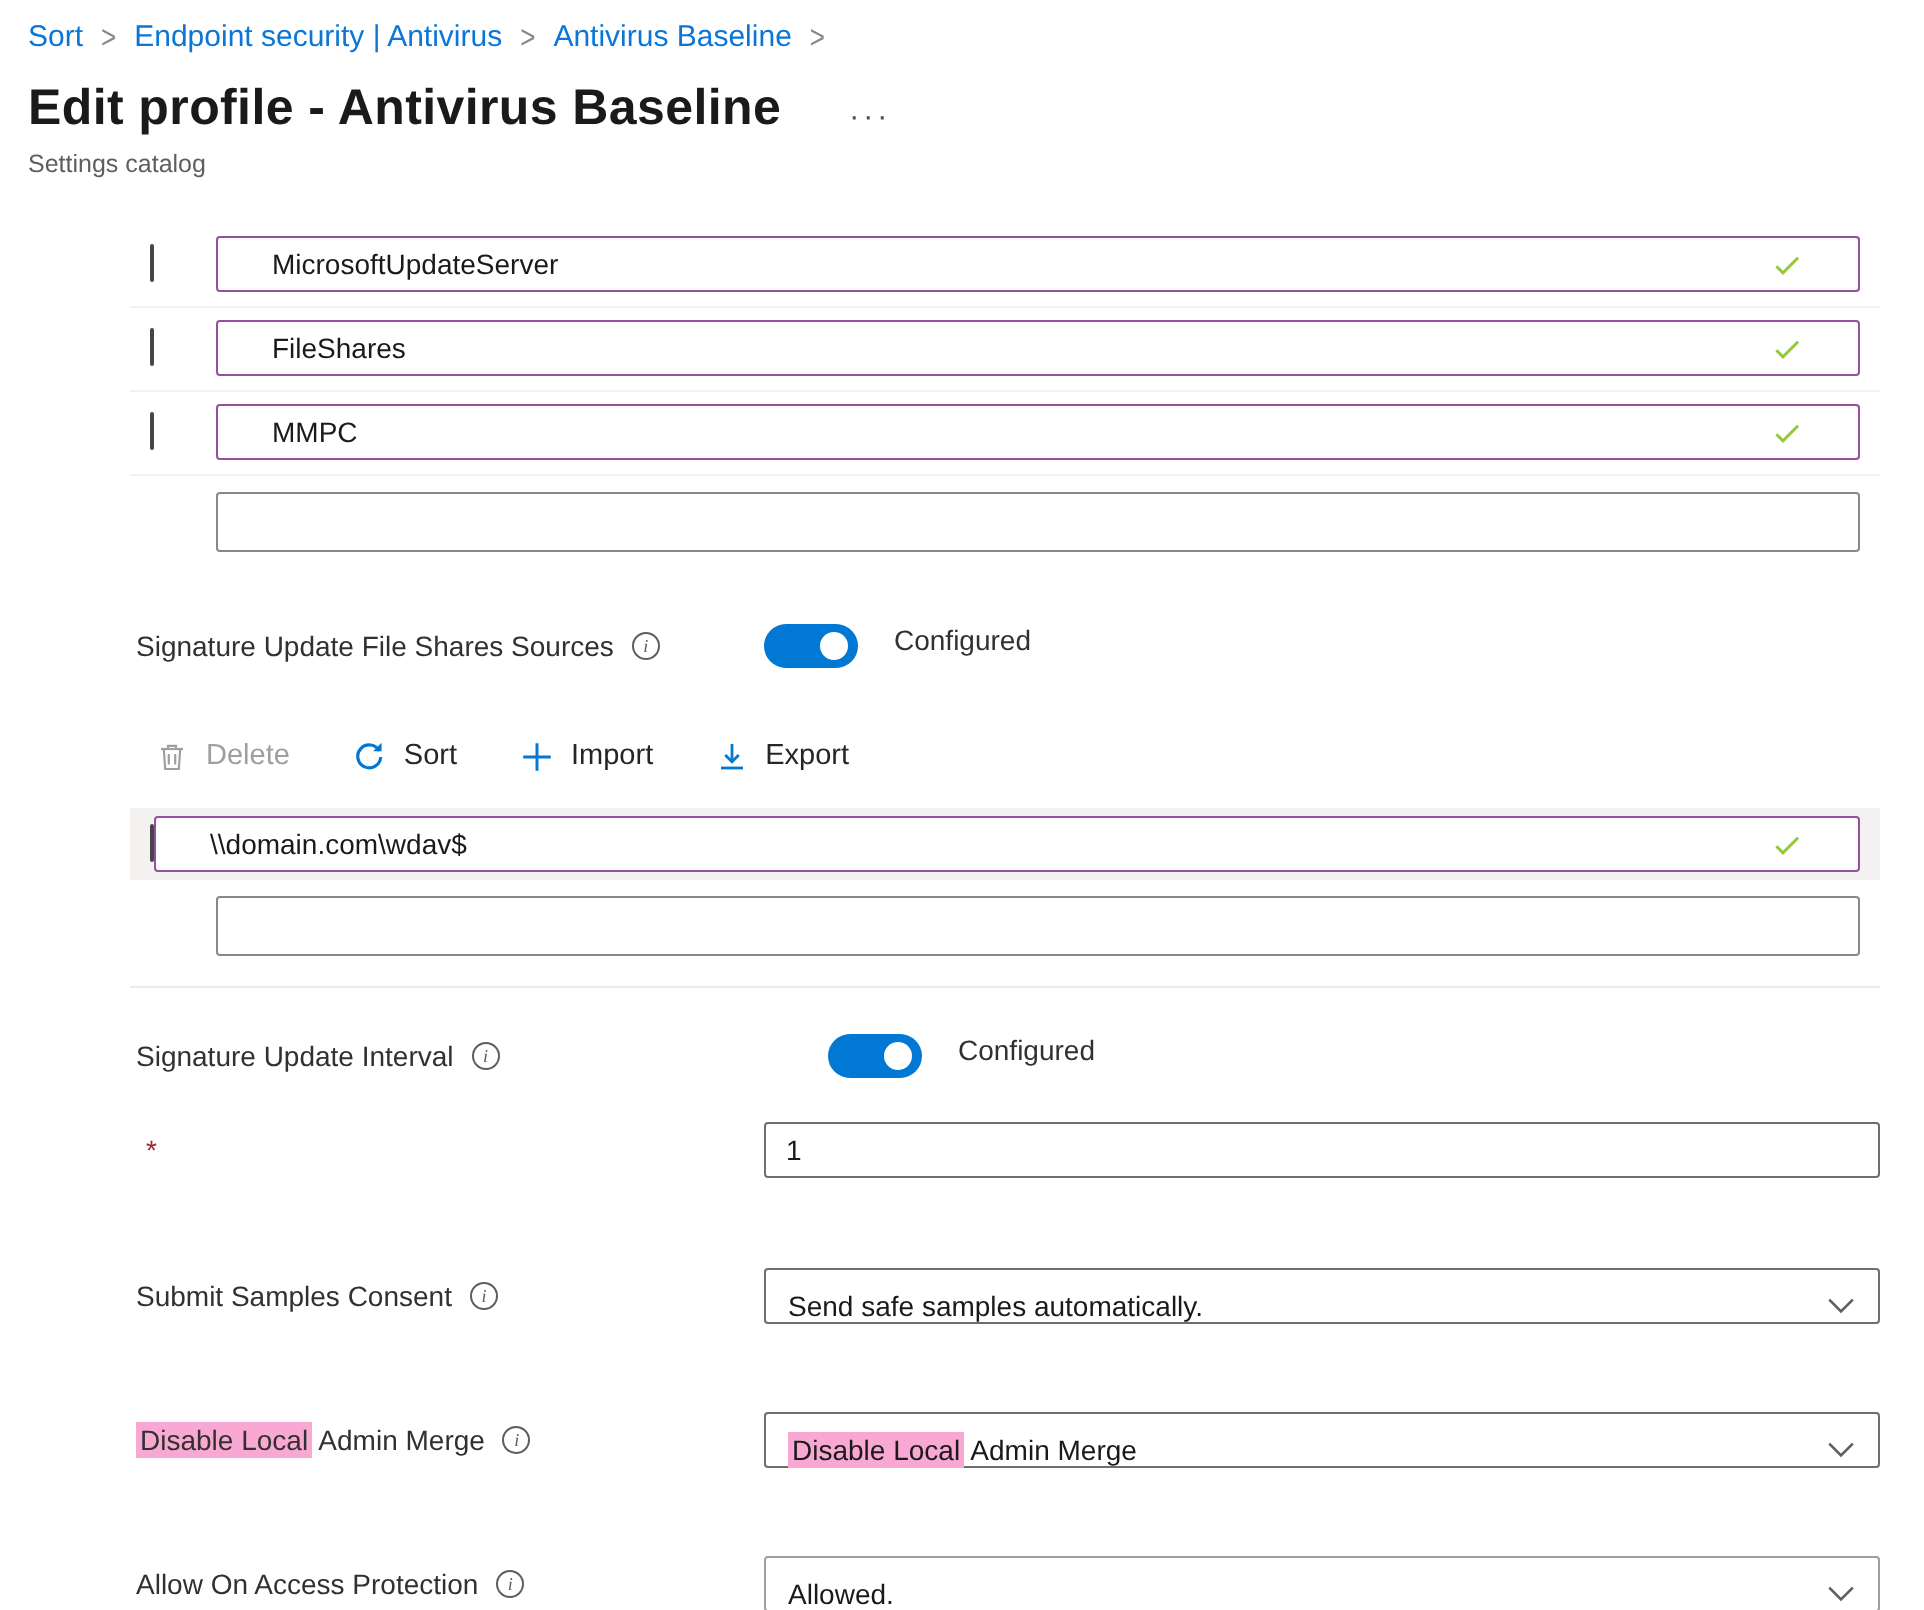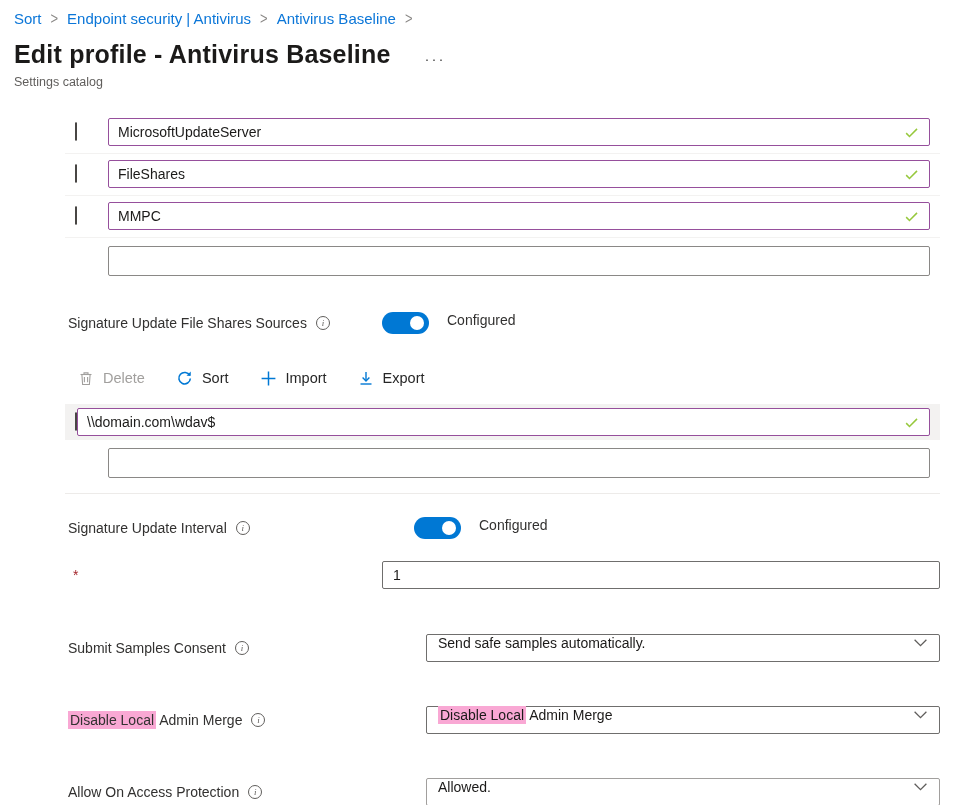--- a/index.html
+++ b/index.html
@@ -20,21 +20,21 @@
 
   
   .content { margin:23px 22px 0 65px; }
 
   .member-row { display:flex; align-items:center; padding:6px 0 7px 0; border-bottom:1px solid #f3f2f1; }
   .member-row .cbwrap { width:22px; margin:0 11px 0 10px; flex:none; }
   .checkbox { width:20px; height:20px; border:1px solid #484644; border-radius:2px; background:#fff; cursor:pointer; }
   .ghost { visibility:hidden; }
   .textbox {
     flex:1; height:28px; border:1px solid #964f9c; border-radius:2px; background:#fff;
-    display:flex; align-items:center; padding:0 9px; font-size:14px; color:#1b1a19;
+    display:flex; align-items:center; padding:0 27px; font-size:14px; color:#1b1a19;
     margin-right:10px; cursor:text;
   }
   .textbox .val { flex:1; white-space:nowrap; overflow:hidden; }
   .textbox.empty { border-color:#8a8886; height:30px; }
   .check-icon { flex:none; margin-left:8px; display:flex; }
 
   .toggle-row { display:grid; grid-template-columns:317px auto; align-items:center; margin-top:29px; }
   .label-cell { display:flex; align-items:center; gap:9px; font-size:14px; color:#323130; padding-left:3px; }
   .info-icon {
     width:14px; height:14px; border:1px solid #605e5c; border-radius:50%;
@@ -57,22 +57,22 @@
 
   .section-sep { border:none; border-top:1px solid #edebe9; margin-top:15px; }
 
   .field-row { display:grid; grid-template-columns:317px 1fr; align-items:center; }
   .field-input {
     height:28px; border:1px solid #6f6e6d; border-radius:2px; background:#fff;
     display:flex; align-items:center; padding:0 10px; font-size:14px; color:#1b1a19; cursor:text;
   }
   .dropdown {
     height:28px; border:1px solid #6f6e6d; border-radius:2px; background:#fff;
-    display:flex; align-items:flex-start; justify-content:space-between; padding:0 11px;
-    font-size:14px; color:#1b1a19; cursor:pointer;margin-left:44px;
+    display:flex; align-items:flex-end; justify-content:space-between; padding:0 11px;
+    font-size:14px; color:#1b1a19; cursor:pointer;
   }
   .dropdown.light { border-color:#a19f9d; }
   .required-star { color:#a4262c; font-size:14px; padding-left:8px; }
   .hl { background:#f9a8d4; padding:1px 2px; }
 </style>
 </head>
 <body>
 
 <div class="page">
 

